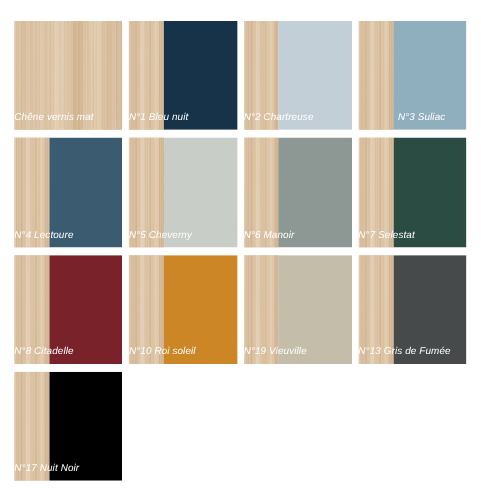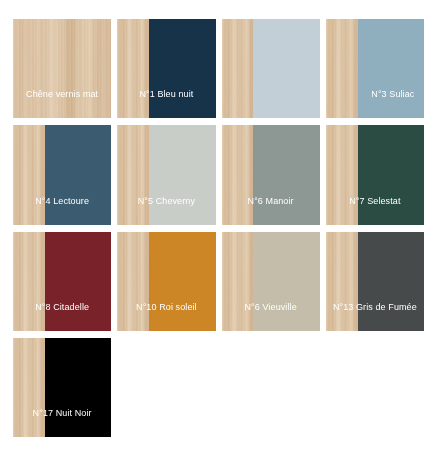--- a/index.html
+++ b/index.html
@@ -78,29 +78,29 @@
     top: 0;
     right: 0;
     bottom: 0;
     left: 32.5%;
   }
 
   .swatch-label {
     position: absolute;
     left: 0;
     right: 0;
-    bottom: 18px;
-    text-align: center;
+    bottom: 6px;
     font-size: 9px;
     letter-spacing: 0.1px;
     line-height: 11px;
     color: #ffffff;
     white-space: nowrap;
     z-index: 3;
     pointer-events: none;
+    font-style: italic;
   }
   .swatch-label.dark {
     color: #4a4a4a;
   }
   .swatch.empty {
     background: #ffffff;
   }
 </style>
 </head>
 <body>
@@ -111,20 +111,21 @@
       <div class="swatch-label" style="color: rgb(255, 255, 255);">Chêne vernis mat</div>
     </div>
     <div class="swatch">
       <div class="wood" style="width: 32.5%;"></div>
       <div class="paint" style="left: 32.5%; background-color: rgb(23, 51, 74);"></div>
       <div class="swatch-label" style="color: rgb(255, 255, 255);">N°1 Bleu nuit</div>
     </div>
     <div class="swatch">
       <div class="wood" style="width: 32.5%;"></div>
       <div class="paint" style="left: 32.5%; background-color: rgb(194, 207, 215);"></div>
+      <div class="swatch-label" style="color: rgb(255, 255, 255);">N°2 Chartreuse</div>
     </div>
     <div class="swatch">
       <div class="wood" style="width: 32.5%;"></div>
       <div class="paint" style="left: 32.5%; background-color: rgb(144, 175, 190);"></div>
       <div class="swatch-label" style="color: rgb(255, 255, 255); padding-left: 36px;">N°3 Suliac</div>
     </div>
     <div class="swatch">
       <div class="wood" style="width: 32.5%;"></div>
       <div class="paint" style="left: 32.5%; background-color: rgb(59, 92, 112);"></div>
       <div class="swatch-label" style="color: rgb(255, 255, 255);">N°4 Lectoure</div>
@@ -150,21 +151,21 @@
       <div class="swatch-label" style="color: rgb(255, 255, 255);">N°8 Citadelle</div>
     </div>
     <div class="swatch">
       <div class="wood" style="width: 32.5%;"></div>
       <div class="paint" style="left: 32.5%; background-color: rgb(204, 134, 38);"></div>
       <div class="swatch-label" style="color: rgb(255, 255, 255);">N°10 Roi soleil</div>
     </div>
     <div class="swatch">
       <div class="wood" style="width: 32.5%;"></div>
       <div class="paint" style="left: 32.5%; background-color: rgb(195, 189, 169);"></div>
-      <div class="swatch-label" style="color: rgb(255, 255, 255);">N°6 Vieuville</div>
+      <div class="swatch-label" style="color: rgb(255, 255, 255);">N°19 Vieuville</div>
     </div>
     <div class="swatch">
       <div class="wood" style="width: 32.5%;"></div>
       <div class="paint" style="left: 32.5%; background-color: rgb(71, 74, 74);"></div>
       <div class="swatch-label" style="color: rgb(255, 255, 255);">N°13 Gris de Fumée</div>
     </div>
     <div class="swatch">
       <div class="wood" style="width: 32.5%;"></div>
       <div class="paint" style="left: 32.5%; background-color: rgb(0, 0, 0);"></div>
       <div class="swatch-label" style="color: rgb(255, 255, 255);">N°17 Nuit Noir</div>

